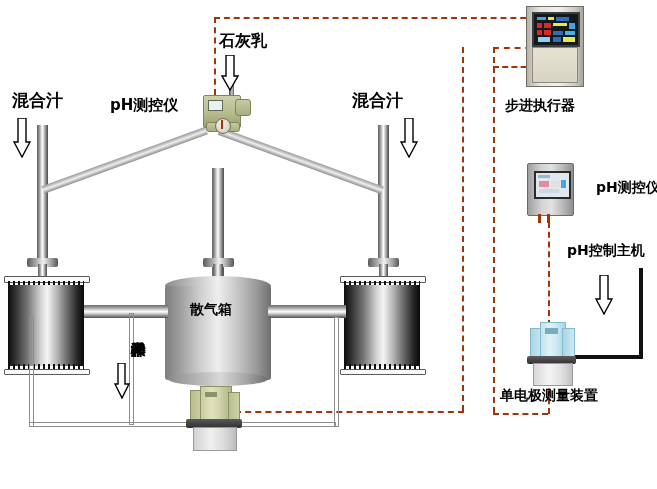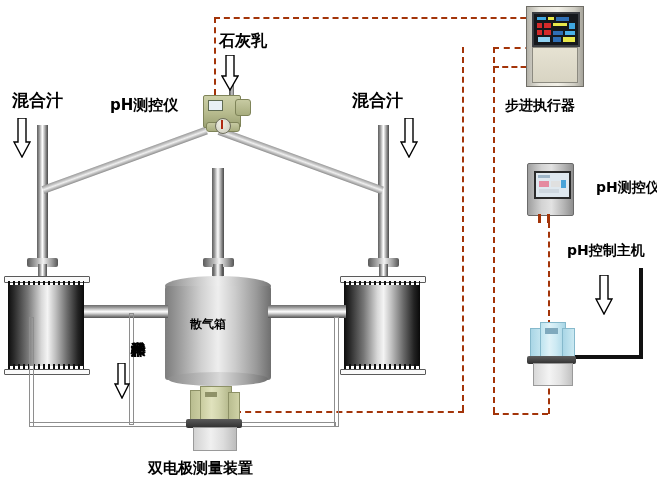--- a/index.html
+++ b/index.html
@@ -228,26 +228,26 @@
   </div>
 
   <div class="lbl" style="left:12px;top:92px;font-size:17px;">混合汁</div>
 
   <div class="lbl" style="left:352px;top:92px;font-size:17px;">混合汁</div>
 
   <div class="lbl" style="left:219px;top:33px;font-size:16px;">石灰乳</div>
 
   <div class="lbl" style="left:110px;top:98px;font-size:15px;">pH测控仪</div>
 
-  <div class="lbl" style="left:190px;top:318px;font-size:12px;">散气箱</div>
+  <div class="lbl" style="left:190px;top:302px;font-size:14px;">散气箱</div>
 
   <div class="lbl-v" style="left:130px;top:330px;font-size:15px;">中和汁采样</div>
 
-  <div class="lbl" style="left:148px;top:461px;font-size:15px;">双电极测量装置</div>
 
   <div class="lbl" style="left:505px;top:98px;font-size:14px;">步进执行器</div>
 
   <div class="lbl" style="left:596px;top:180px;font-size:14px;text-align:center;">pH测控仪</div>
 
   <div class="lbl" style="left:567px;top:243px;font-size:14px;">pH控制主机</div>
 
+  <div class="lbl" style="left:500px;top:388px;font-size:14px;">单电极测量装置</div>
 
 </div>
 
 </body></html>

